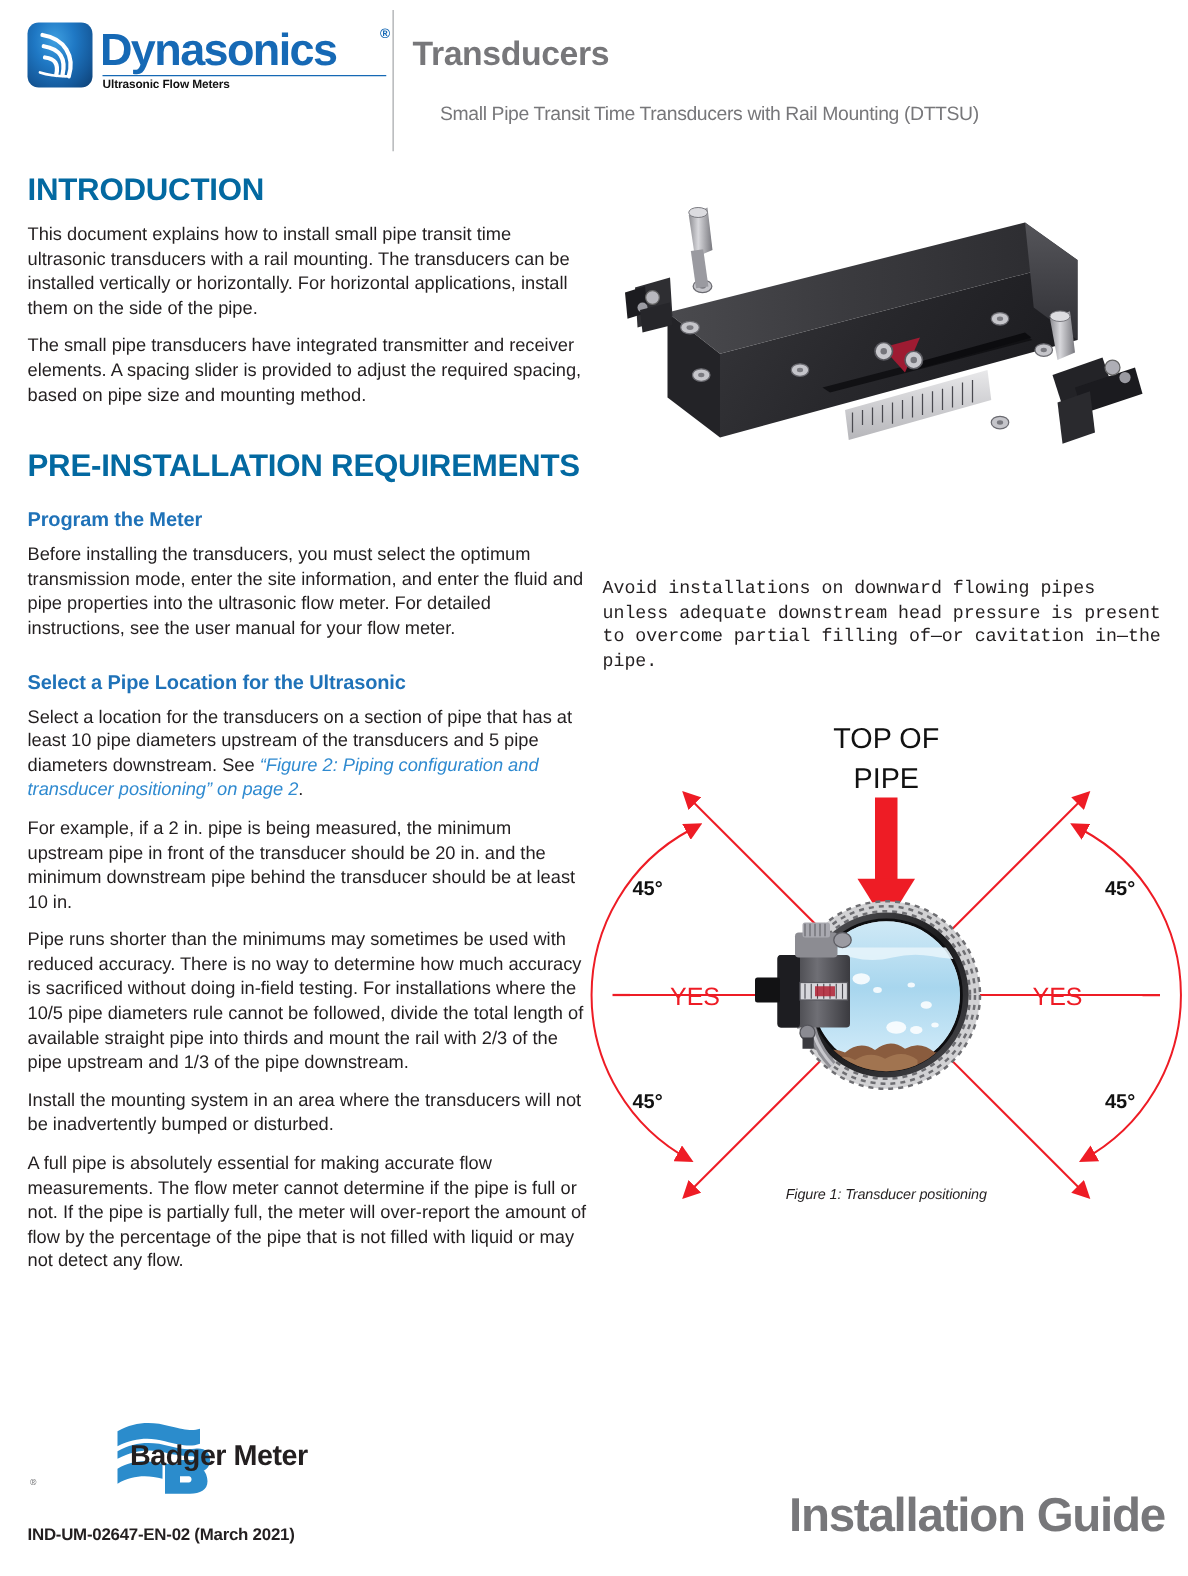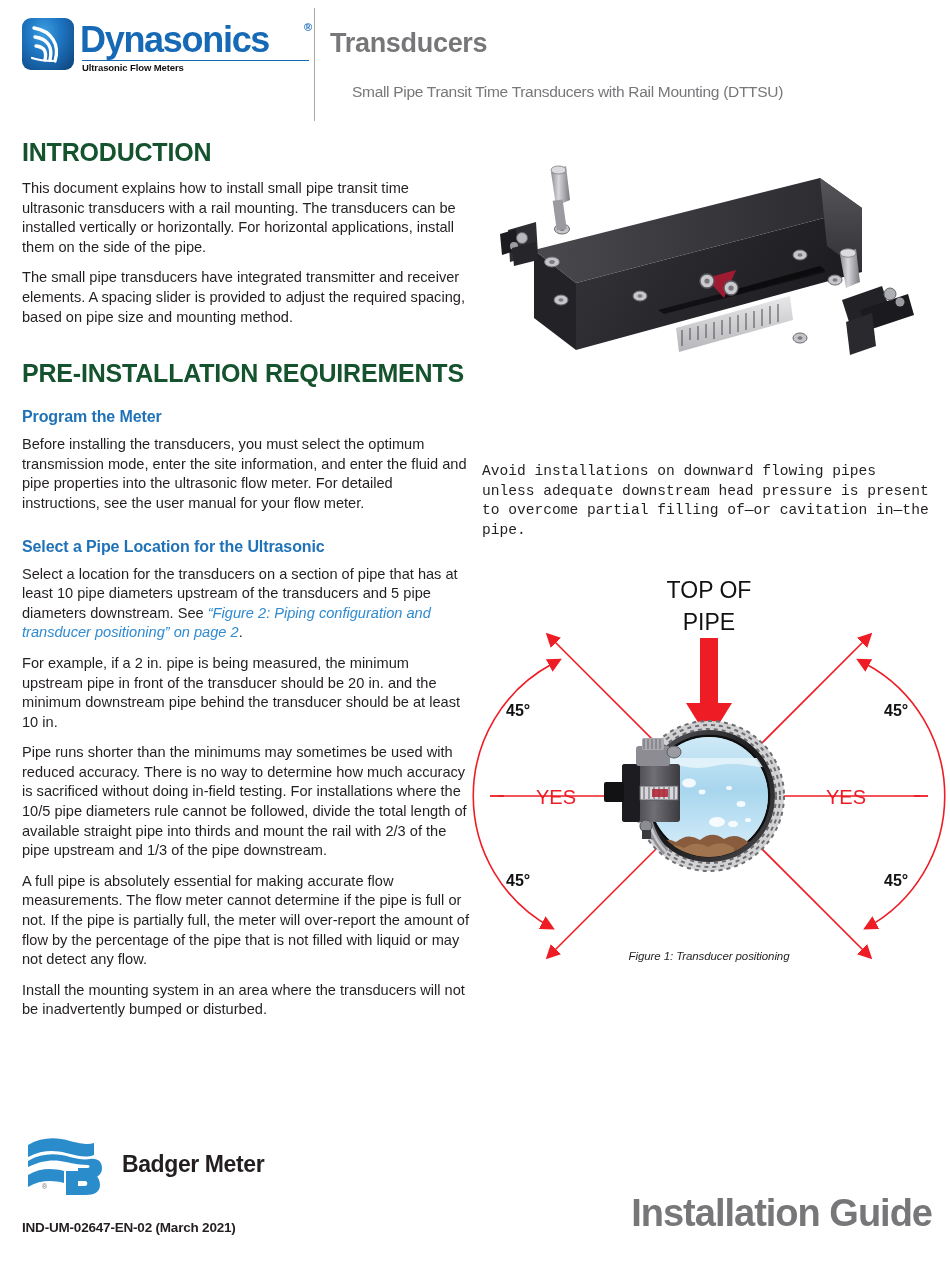--- a/index.html
+++ b/index.html
@@ -90,21 +90,21 @@
     margin-left: 22px;
   }
 
   
   .col-left {
     position: absolute;
     left: 22px; top: 138px;
     width: 448px;
   }
   h1.sect {
-    color: #14532d;
+    color: #0369a1;
     font-size: 25px;
     font-weight: bold;
     margin: 0 0 12px 0;
     line-height: 29px;
     letter-spacing: -0.2px;
   }
   h2.sub {
     color: #1f72b8;
     font-size: 16px;
     font-weight: bold;
@@ -151,22 +151,22 @@
     text-align: center;
     font-size: 11.5px;
     font-style: italic;
     color: #231f20;
     letter-spacing: -0.1px;
   }
 
   
   .footer-logo {
     position: absolute;
-    left: 22px; top: 1135px;
-    width: 260px; height: 60px;
+    left: 4px; top: 1135px;
+    width: 260px; height: 60px; text-align: center;
   }
   .footer-logo-word {
     position: absolute;
     left: 100px; top: 16px;
     font-size: 23px;
     font-weight: bold;
     color: #231f20;
     letter-spacing: -0.4px;
   }
   .footer-reg {
@@ -237,22 +237,22 @@
   <p class="body">Before installing the transducers, you must select the optimum transmission mode, enter the site information, and enter the fluid and pipe properties into the ultrasonic flow meter. For detailed instructions, see the user manual for your flow meter.</p>
 
   <div class="gap-md"></div>
 
   <h2 class="sub">Select a Pipe Location for the Ultrasonic</h2>
 
   <p class="body"><span>Select a location for the transducers on a section of pipe that has at least 10 pipe diameters upstream of the transducers and 5 pipe diameters downstream. See </span><span class="xref">“Figure 2: Piping configuration and transducer positioning” on page 2</span><span>.</span></p>
 
   <p class="body">For example, if a 2 in. pipe is being measured, the minimum upstream pipe in front of the transducer should be 20 in. and the minimum downstream pipe behind the transducer should be at least 10 in.</p>
   <p class="body">Pipe runs shorter than the minimums may sometimes be used with reduced accuracy. There is no way to determine how much accuracy is sacrificed without doing in-field testing. For installations where the 10/5 pipe diameters rule cannot be followed, divide the total length of available straight pipe into thirds and mount the rail with 2/3 of the pipe upstream and 1/3 of the pipe downstream.</p>
+  <p class="body">Install the mounting system in an area where the transducers will not be inadvertently bumped or disturbed.</p>
   <p class="body">A full pipe is absolutely essential for making accurate flow measurements. The flow meter cannot determine if the pipe is full or not. If the pipe is partially full, the meter will over-report the amount of flow by the percentage of the pipe that is not filled with liquid or may not detect any flow.</p>
-  <p class="body">Install the mounting system in an area where the transducers will not be inadvertently bumped or disturbed.</p>
 </div>
 
 <div class="col-right-photo">
   <svg width="440" height="225" viewBox="0 0 440 225">
     <defs>
       <linearGradient id="bodyTop" x1="0" y1="0" x2="1" y2="0">
         <stop offset="0" stop-color="#4a4a4e"></stop>
         <stop offset="0.45" stop-color="#3a3a3e"></stop>
         <stop offset="1" stop-color="#2a2a2e"></stop>
       </linearGradient>

